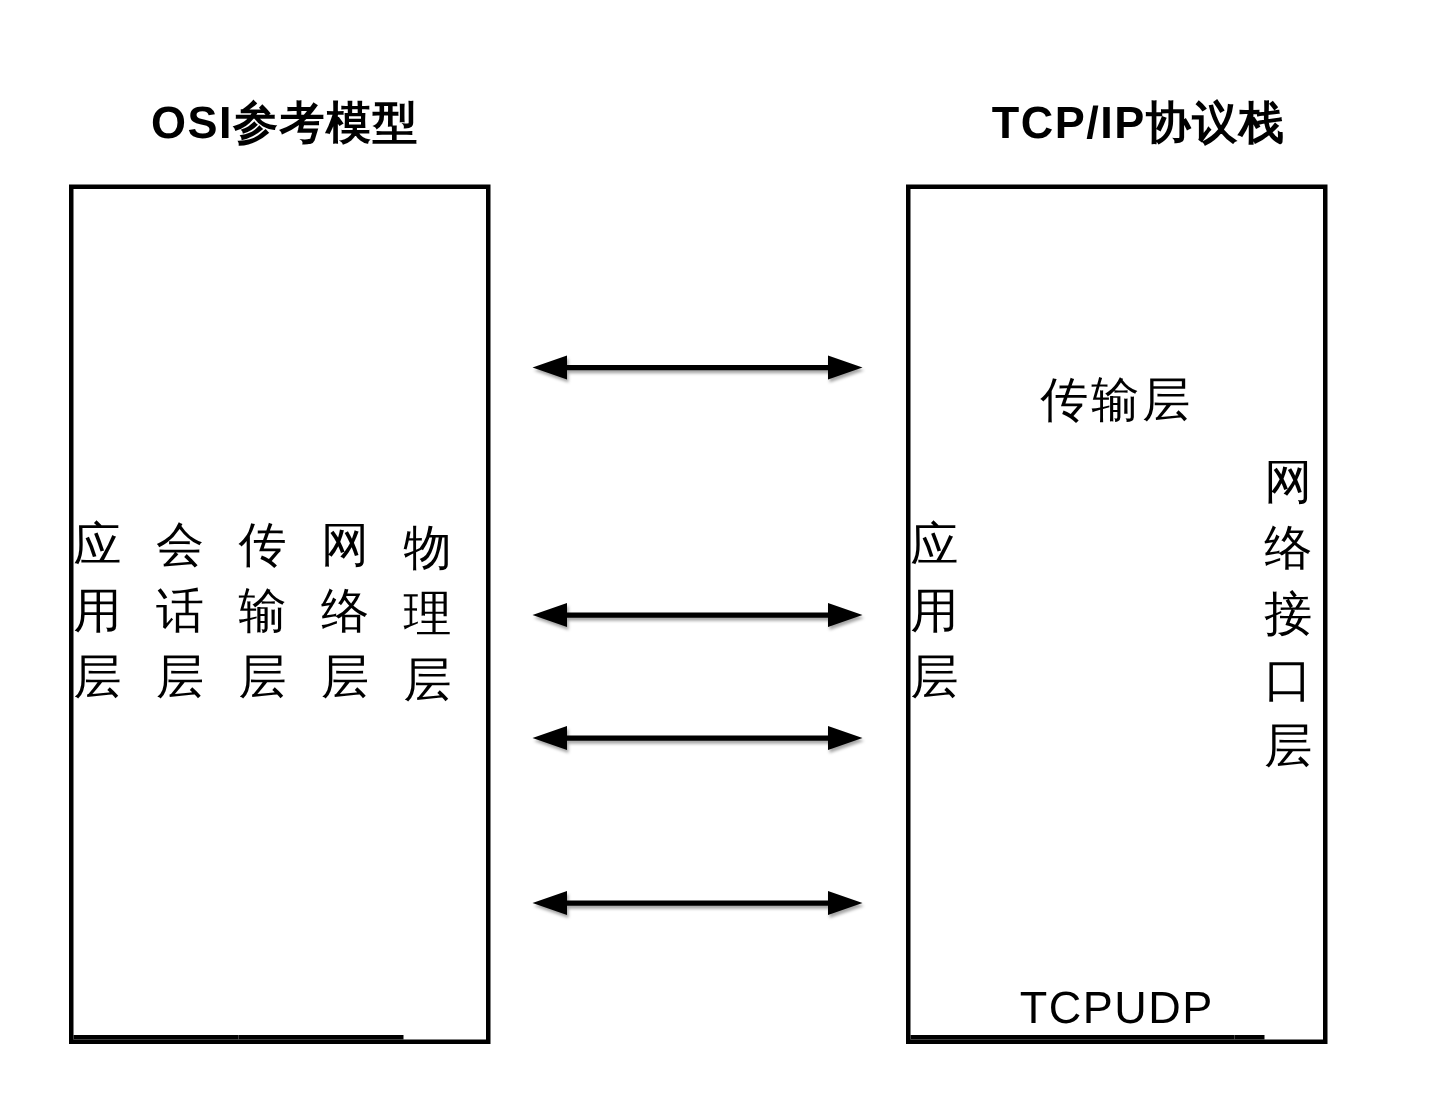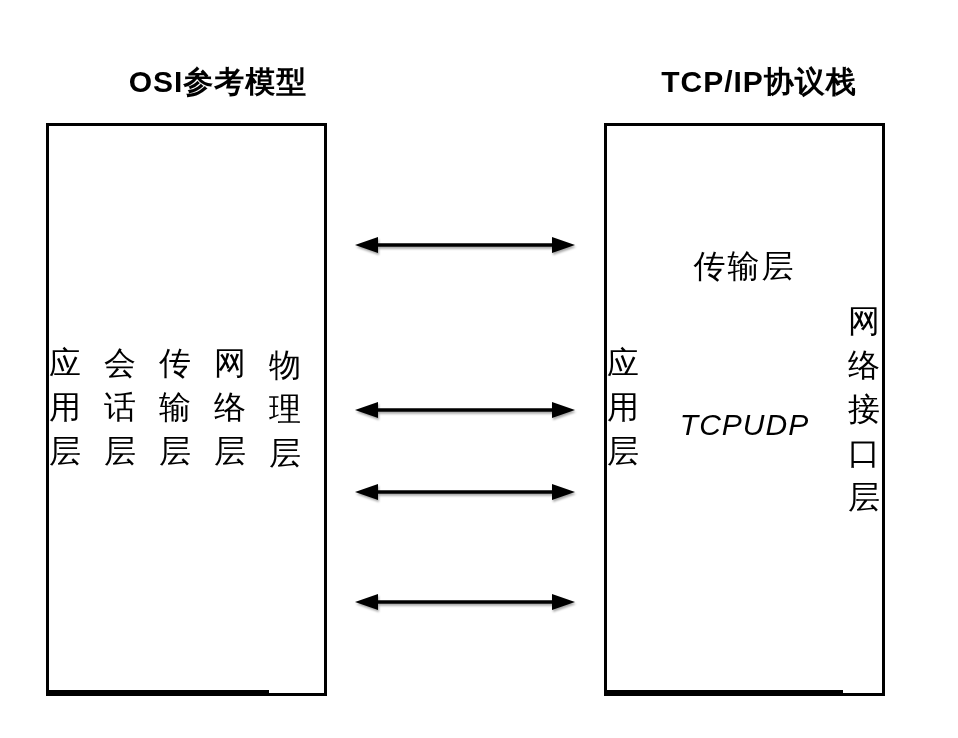--- a/index.html
+++ b/index.html
@@ -19,21 +19,21 @@
   .col-title {
     position: absolute;
     top: 62px;
     width: 300px;
     text-align: center;
     font-size: 30px;
     font-weight: 700;
     letter-spacing: 1px;
     white-space: nowrap;
   }
-  .col-title.left  { left: 68px; }
+  .col-title.left  { left: 40px; }
   .col-title.right { left: 609px; }
 
   .stack-box {
     position: absolute;
     top: 123px;
     width: 281px;
     height: 573px;
     border: 3px solid #000000;
     box-sizing: border-box;
     display: flex;
@@ -57,46 +57,45 @@
   .tcp-sec {
     display: flex;
     flex-direction: column;
     align-items: stretch;
     justify-content: center;
     border-bottom: 3px solid #000000;
     font-size: 32px;
     font-weight: 500;
     letter-spacing: 2px;
   }
-  .tcp-sec:last-child { border-bottom: none; text-align: right; }
+  .tcp-sec:last-child { border-bottom: none; }
   .tcp-sec.grow3 { flex: 3 1 0; }
   .tcp-sec.grow1 { flex: 1 1 0; }
   .tcp-sec.grow2 { flex: 2 1 0; }
   .tcp-sec .single-label {
     flex: 1 1 0;
     display: flex;
     align-items: center;
     justify-content: center;
   }
   .tcp-sec .sec-name {
     flex: 1 1 0;
     display: flex;
     align-items: center;
     justify-content: center;
   }
   .tcp-sec .sec-protocols {
     flex: 1 1 0;
     display: flex;
-    align-items: flex-start;
+    align-items: flex-end;
     justify-content: space-around;
     font-size: 30px;
     font-weight: 400;
     letter-spacing: 1px;
     padding: 0 14px;
-    font-style: italic;
   }
 
   .link-arrow {
     position: absolute;
     left: 353px;
     width: 224px;
     height: 32px;
     filter: drop-shadow(1px 2.5px 1px rgba(0,0,0,0.35));
   }
   .link-arrow.a1 { top: 229px; }

